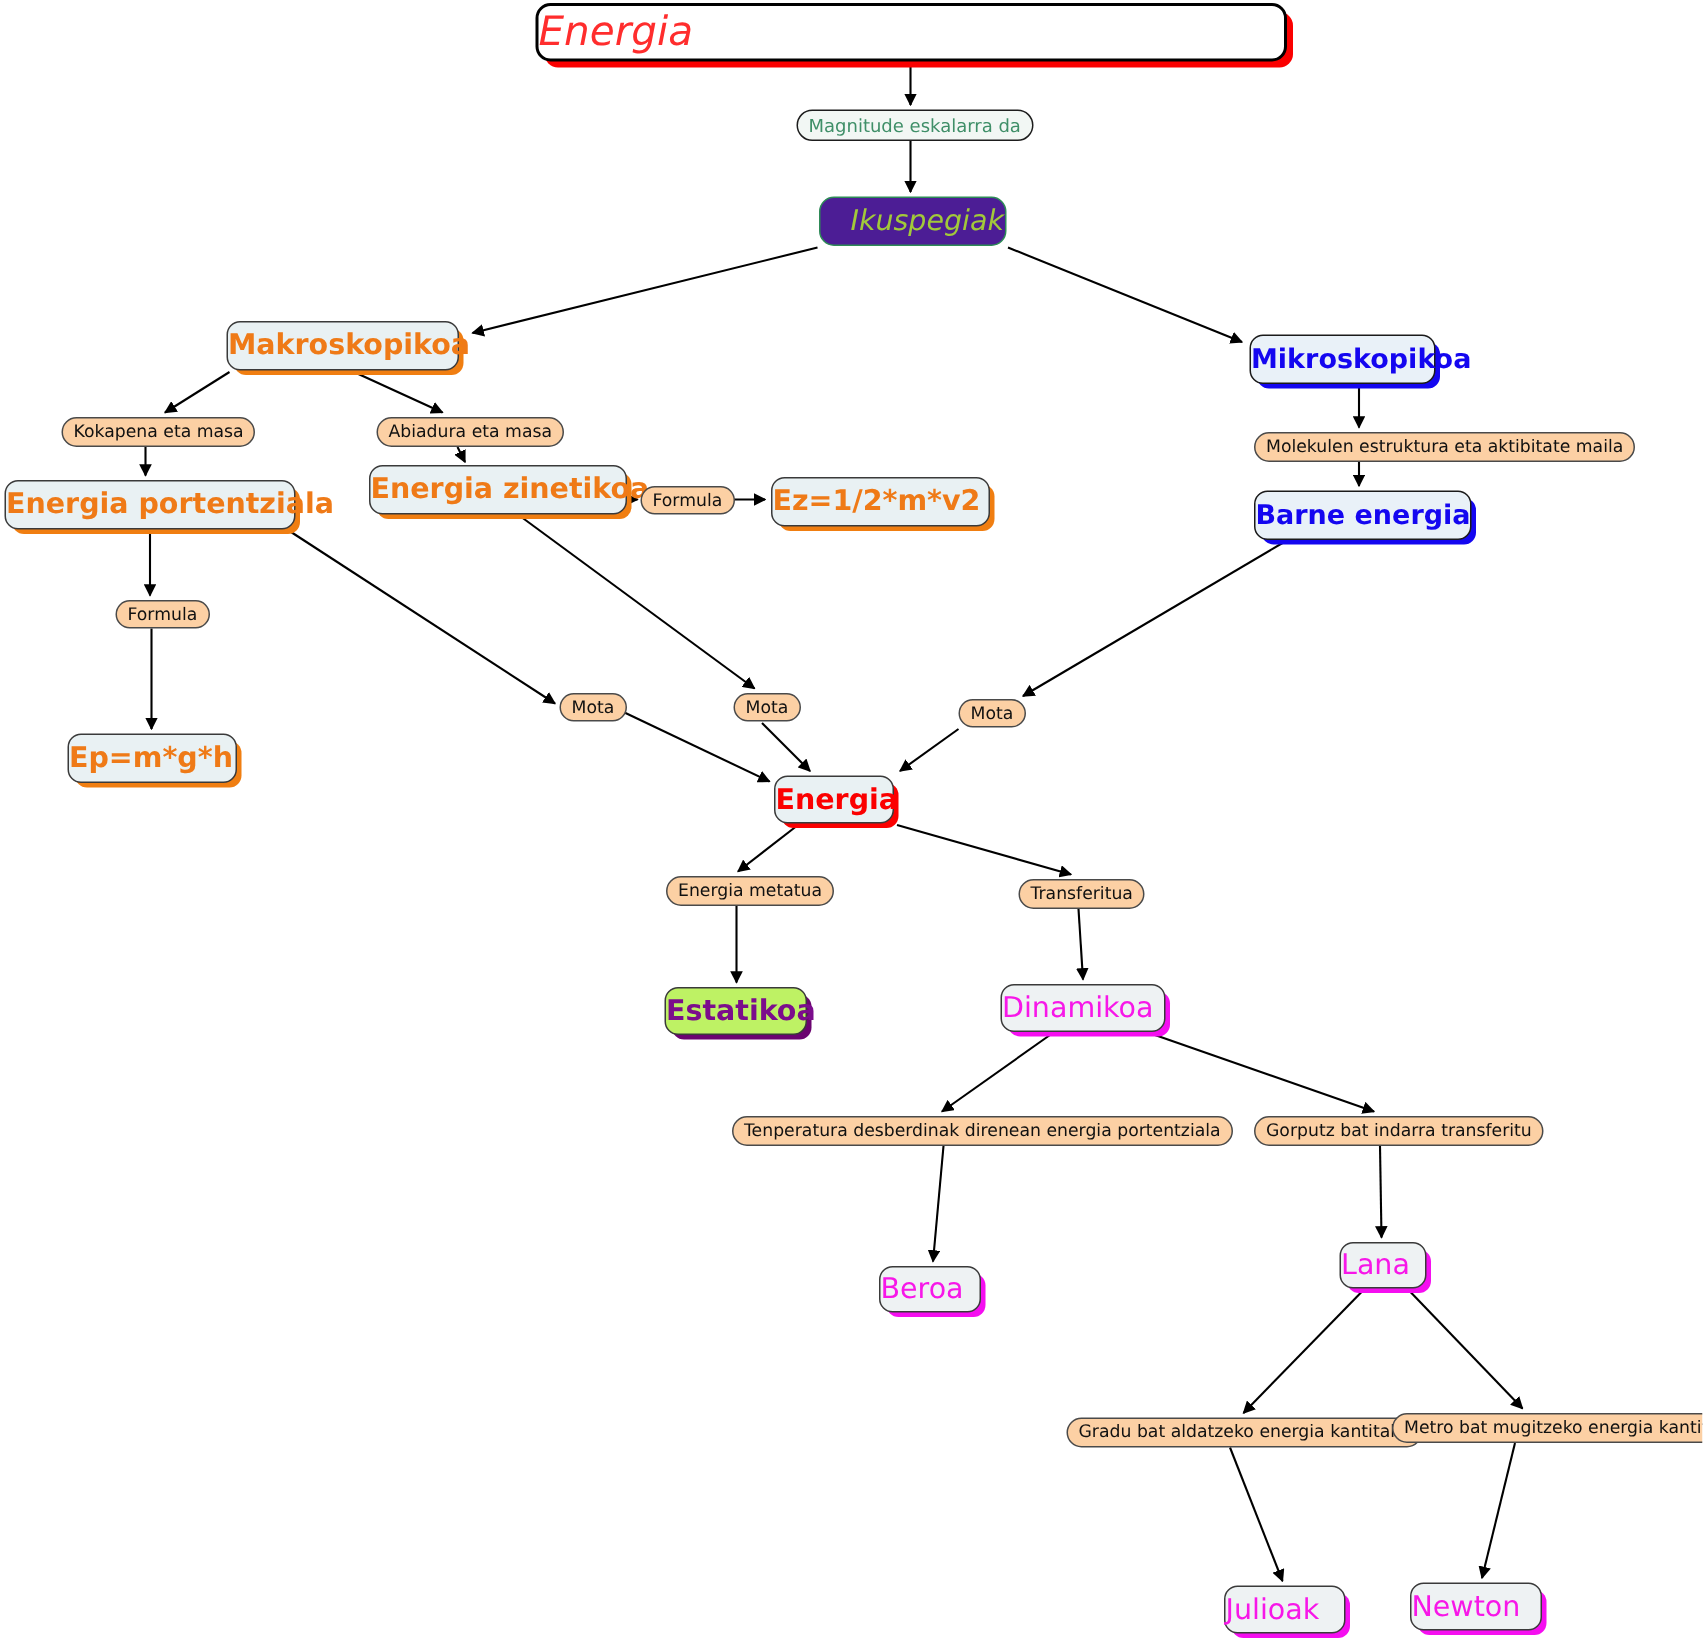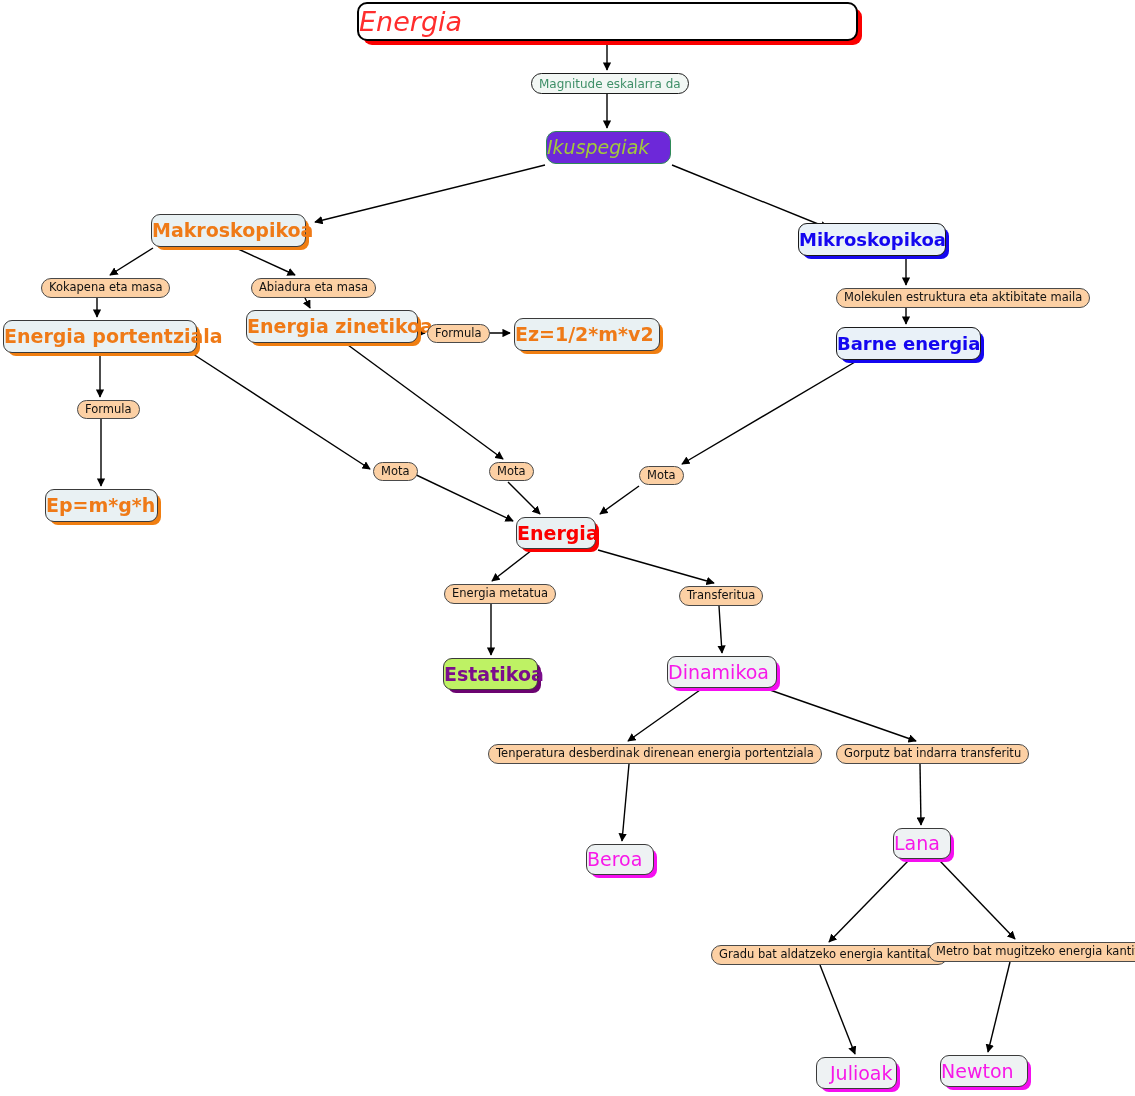--- a/index.html
+++ b/index.html
@@ -49,22 +49,23 @@
   .n-root .lbl {
     color: #ff2d2d;
     font-style: italic;
     font-size: 27px;
     font-family: "DejaVu Sans", sans-serif;
   }
 
   
   .n-green {
     border: 1.5px solid #2e8b57;
-    background: #6d28d9;
+    background: #4c1d95;
     border-radius: 10px;
+    padding-left: 20px;
   }
   .n-green .lbl {
     color: #a2c93a;
     font-style: italic;
     font-size: 19px;
   }
 
   
   .n-orange {
     border: 1.5px solid #3a3a3a;
@@ -198,21 +199,21 @@
   <div id="node-layer">
       <div class="node n-root" style="left: 357px; top: 2px; width: 501px; height: 39px;">
         <span class="lbl">Energia</span>
       </div>
       <div class="node n-green" style="left: 546px; top: 131px; width: 125px; height: 33px;">
         <span class="lbl">Ikuspegiak</span>
       </div>
       <div class="node n-orange" style="left: 151px; top: 214px; width: 155px; height: 33px;">
         <span class="lbl">Makroskopikoa</span>
       </div>
-      <div class="node n-blue" style="left: 798px; top: 223px; width: 148px; height: 33px;">
+      <div class="node n-blue" style="left: 833px; top: 223px; width: 124px; height: 33px;">
         <span class="lbl">Mikroskopikoa</span>
       </div>
       <div class="node n-orange" style="left: 3px; top: 320px; width: 194px; height: 33px;">
         <span class="lbl">Energia portentziala</span>
       </div>
       <div class="node n-orange" style="left: 246px; top: 310px; width: 172px; height: 33px;">
         <span class="lbl">Energia zinetikoa</span>
       </div>
       <div class="node n-orange" style="left: 514px; top: 318px; width: 146px; height: 33px;">
         <span class="lbl">Ez=1/2*m*v2</span>
@@ -231,21 +232,21 @@
       </div>
       <div class="node n-magenta" style="left: 667px; top: 656px; width: 110px; height: 32px;">
         <span class="lbl">Dinamikoa</span>
       </div>
       <div class="node n-magenta" style="left: 586px; top: 844px; width: 68px; height: 31px;">
         <span class="lbl">Beroa</span>
       </div>
       <div class="node n-magenta" style="left: 893px; top: 828px; width: 58px; height: 31px;">
         <span class="lbl">Lana</span>
       </div>
-      <div class="node n-magenta" style="left: 816px; top: 1057px; width: 81px; height: 32px; padding-left: 13px;">
+      <div class="node n-magenta" style="left: 816px; top: 1057px; width: 81px; height: 32px;">
         <span class="lbl">Julioak</span>
       </div>
       <div class="node n-magenta" style="left: 940px; top: 1055px; width: 88px; height: 32px;">
         <span class="lbl">Newton</span>
       </div>
     </div>
   <div id="pill-layer">
       <div class="link-pill pill-green" style="left: 531px; top: 73px; min-width: 151px; height: 21px;">
         <span class="lbl">Magnitude eskalarra da</span>
       </div>

